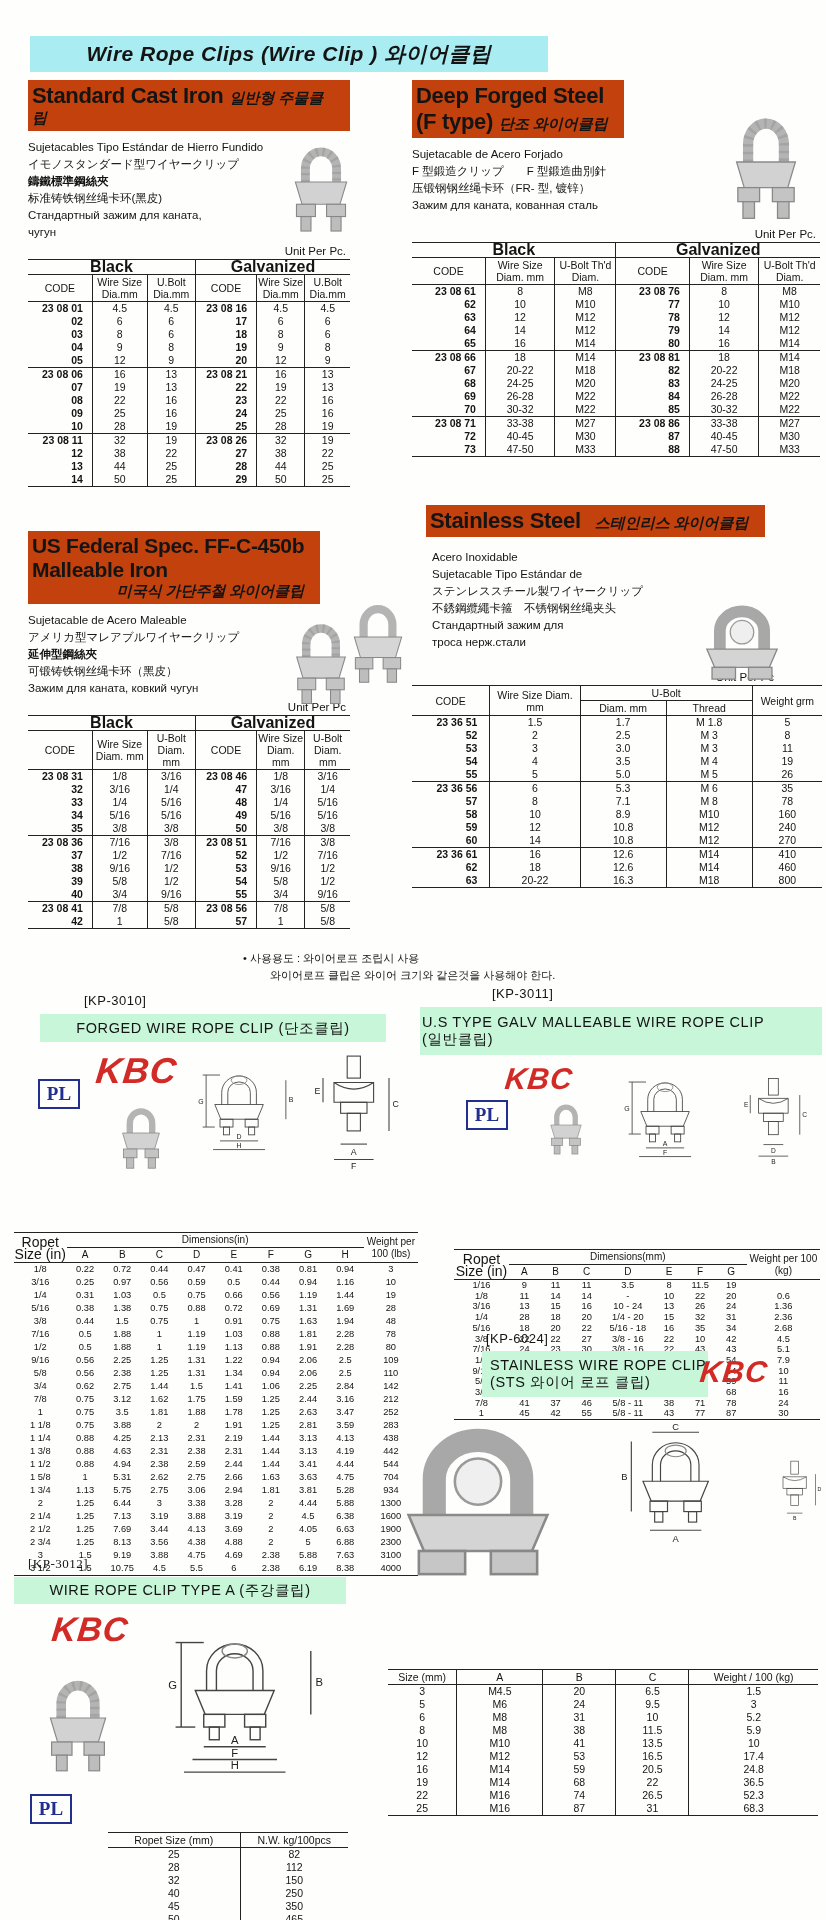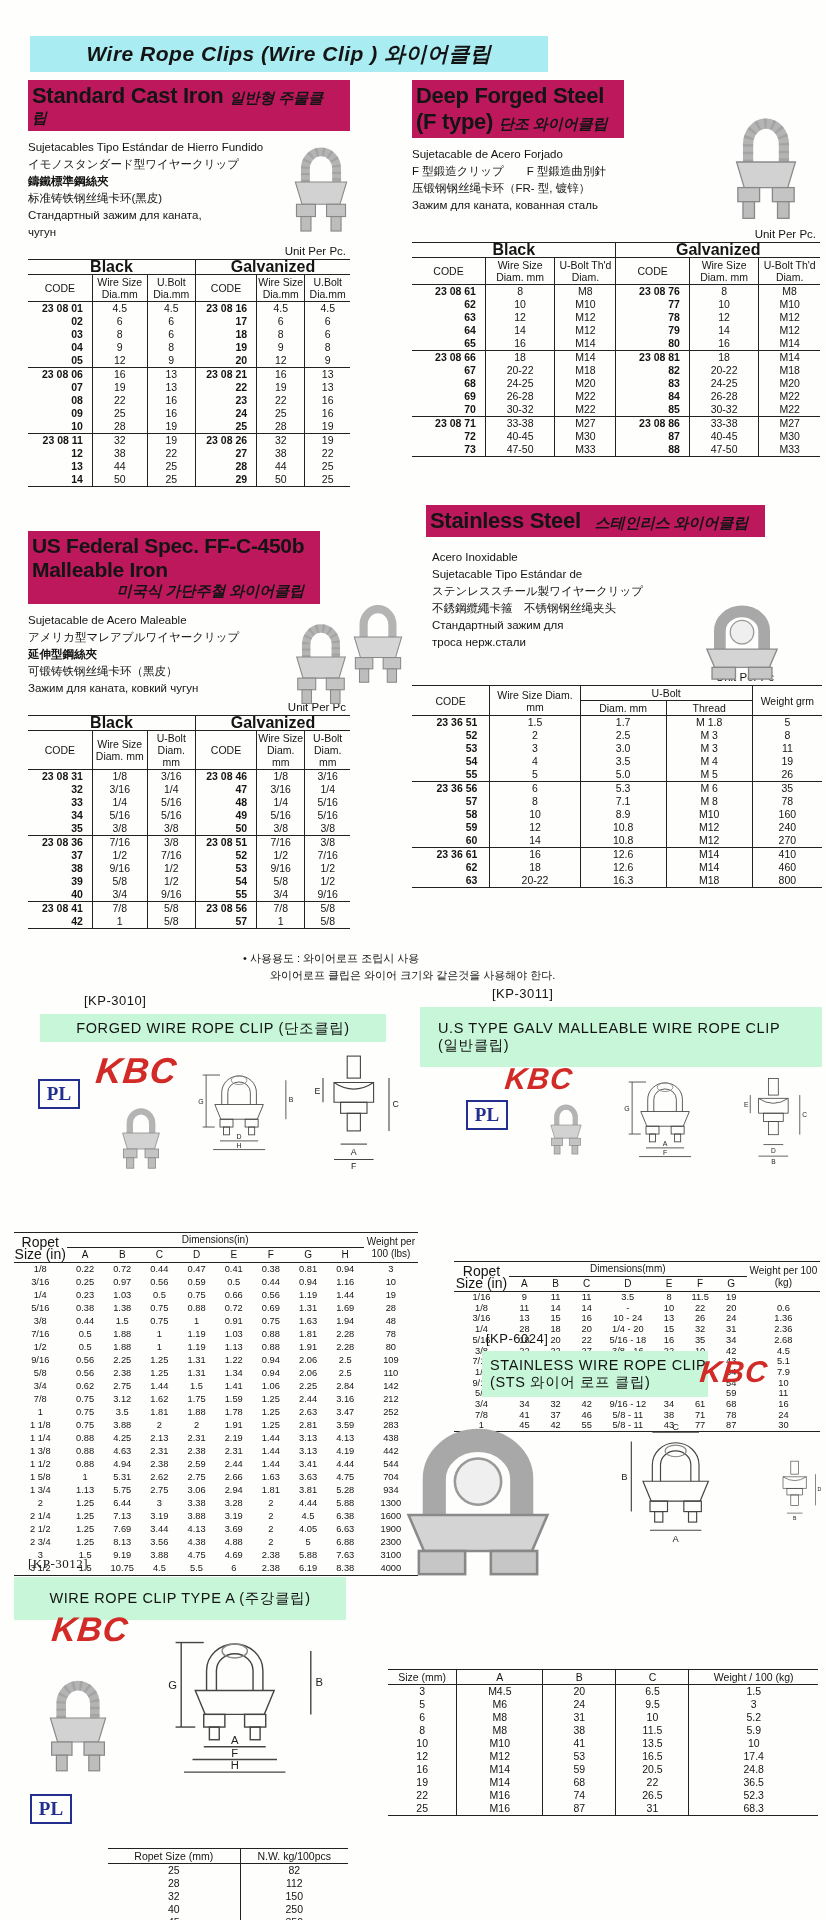--- a/index.html
+++ b/index.html
@@ -10,21 +10,21 @@
     font-family: "Liberation Sans", sans-serif;
   }
   
   .banner {
     position: absolute; left: 30px; top: 36px; width: 518px; height: 36px;
     background: #a9ecf1; display: flex; align-items: center; justify-content: center;
   }
   .banner span { font-size: 21px; font-weight: bold; font-style: italic; letter-spacing: .5px; }
   
   .sec { position: absolute; }
-  .sec-title { display: inline-block; background: #be185d; padding: 3px 16px 3px 4px; }
+  .sec-title { display: inline-block; background: #c2410c; padding: 3px 16px 3px 4px; }
   .t-en { font-size: 22px; font-weight: bold; letter-spacing: -.3px; }
   .t-ko { font-size: 15px; font-weight: bold; font-style: italic; font-family: "Liberation Serif", serif; margin-left: 6px; }
   .t-ko-line { display:block; text-align:right; }
   .desc { margin-top: 8px; }
   .desc div { font-size: 11.5px; line-height: 17px; white-space: nowrap; }
   .desc .b { font-weight: bold; }
   .unit { text-align: right; font-size: 11.5px; margin-top: 4px; padding-right: 4px; }
   .photo { position: absolute; }
   
   table.cat { border-collapse: collapse; table-layout: fixed; width: 100%;
@@ -817,21 +817,21 @@
             <td>0.56</td>
             <td>0.59</td>
             <td>0.5</td>
             <td>0.44</td>
             <td>0.94</td>
             <td>1.16</td>
             <td>10</td>
           </tr>
           <tr>
             <td>1/4</td>
-            <td>0.23</td>
+            <td>0.31</td>
             <td>1.03</td>
             <td>0.5</td>
             <td>0.75</td>
             <td>0.66</td>
             <td>0.56</td>
             <td>1.19</td>
             <td>1.44</td>
             <td>19</td>
           </tr>
           <tr>
@@ -1085,21 +1085,21 @@
             <td>6.19</td>
             <td>8.38</td>
             <td>4000</td>
           </tr>
         </tbody>
     </table>
   </section>
 
   <section class="sec" style="left:420px; top:986px; width:402px;">
     <div class="kp-code" style="margin-left:72px;">[KP-3011]</div>
-    <div class="kp-bar" style="margin-top:6px; width:402px; height:60px; padding-left:18px;">
+    <div class="kp-bar" style="margin-top:6px; width:402px; height:48px; padding-left:2px;">
       <span class="l1">U.S TYPE GALV MALLEABLE WIRE ROPE CLIP</span>
       <span class="l1">(일반클립)</span>
     </div>
     <div class="kbc" style="left:85px; top:78px; font-size:30px;">KBC</div>
     <div class="plbox" style="left:46px; top:114px;">
         <span>PL</span>
       </div>
     <div class="photo" style="left:118px; top:106px; width:56px; height:66px;">
       <svg viewBox="0 0 70 100" width="56" height="66">
         <path d="M21 56 V38 a14 15 0 0 1 28 0 V56" fill="none" stroke="#b4b4b4" stroke-width="8"></path>
@@ -1457,21 +1457,21 @@
             <td>87</td>
             <td>31</td>
             <td>68.3</td>
           </tr>
         </tbody>
     </table>
   </section>
 
   <section class="sec" style="left:14px; top:1556px; width:380px;">
     <div class="kp-code" style="margin-left:14px;font-family:Liberation Serif, serif;">[KP-3012]</div>
-    <div class="kp-bar center" style="margin-top:5px; width:332px; height:43px;">
+    <div class="kp-bar center" style="margin-top:5px; width:332px; height:27px;">
       <span class="l1">WIRE ROPE CLIP TYPE A (주강클립)</span>
     </div>
     <div class="kbc" style="left:38px; top:56px; font-size:34px;">KBC</div>
     <div class="photo" style="left:8px; top:102px; width:112px; height:120px;">
       <svg viewBox="0 0 70 100" width="112" height="120">
         <path d="M21 56 V38 a14 15 0 0 1 28 0 V56" fill="none" stroke="#b4b4b4" stroke-width="8"></path>
         <path d="M21 56 V38 a14 15 0 0 1 28 0 V56" fill="none" stroke="#8c8c8c" stroke-width="8" stroke-dasharray="2 4" opacity=".4"></path>
         <path d="M12 50 L58 50 L52 70 L18 70 Z" fill="#d2d2d2" stroke="#8a8a8a"></path>
         <rect x="13" y="70" width="17" height="11" fill="#c4c4c4" stroke="#888"></rect>
         <rect x="40" y="70" width="17" height="11" fill="#c4c4c4" stroke="#888"></rect>

